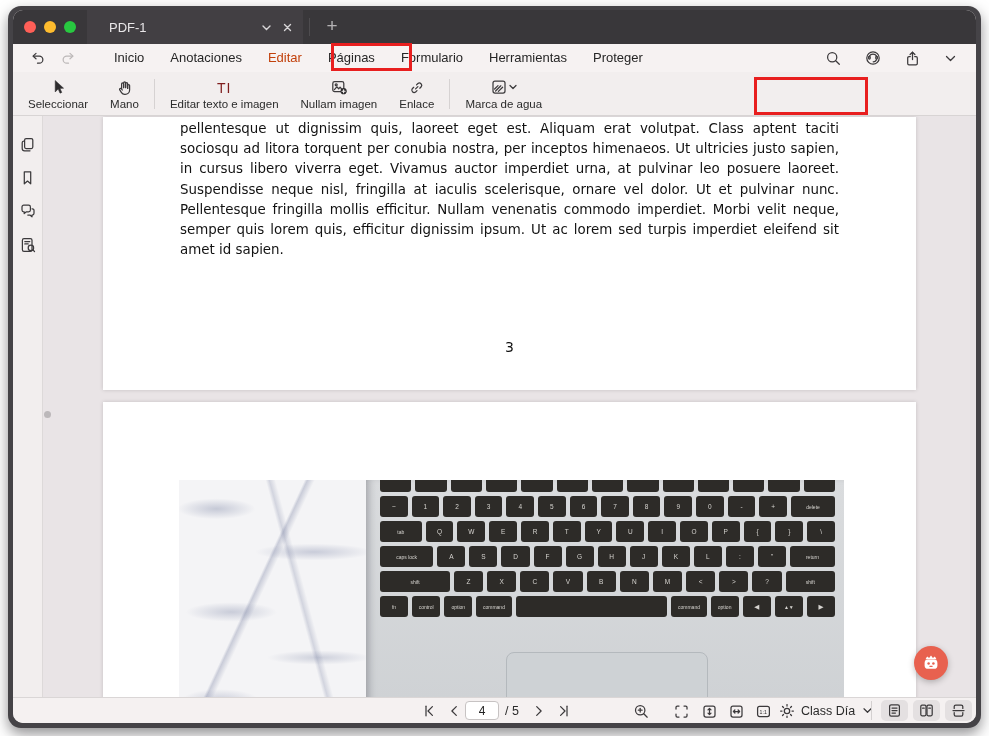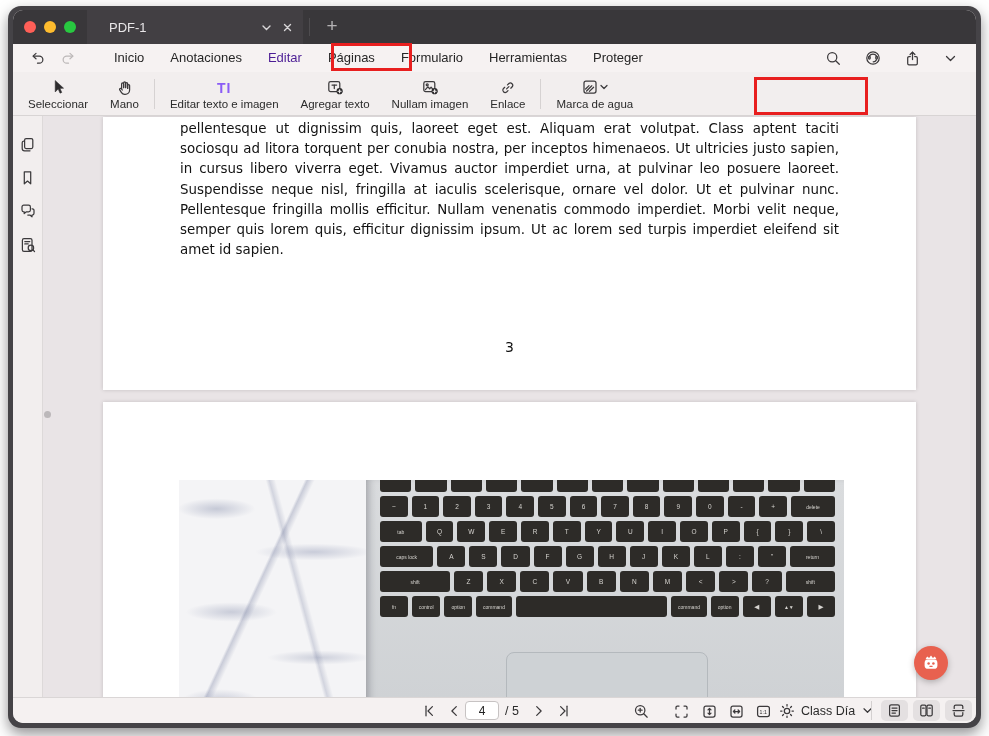--- a/index.html
+++ b/index.html
@@ -19,31 +19,31 @@
   .doc-tab .title { color:#e8e6e8; font-size:13px; flex:1; }
   .tab-ctl { display:flex; align-items:center; gap:10px; }
   .tab-sep { position:absolute; left:296px; top:8px; width:1px; height:18px; background:#4e4c4f; }
   .new-tab { position:absolute; left:306px; top:3px; width:26px; height:26px; color:#b4b2b4; font-size:19px; display:flex; align-items:center; justify-content:center; }
 
   
   .menubar { position:absolute; left:0; top:34px; width:963px; height:28px; background:#f6f2f2; display:flex; align-items:center; }
   .undoredo { display:flex; gap:14px; margin-left:16px; margin-right:24px; }
   .menu-tabs { display:flex; }
   .menu-tab { padding:0 13px; font-size:13px; color:#262626; line-height:28px; cursor:default; }
-  .menu-tab.active { color:#4c1d95; }
+  .menu-tab.active { color:#c2410c; }
   .menu-right { margin-left:auto; display:flex; align-items:center; gap:22px; padding-right:18px; }
 
   
   .toolbar { position:absolute; left:0; top:62px; width:963px; height:44px; background:#f2eeee; border-bottom:1px solid #d8d4d4; display:flex; align-items:center; }
   .tool { display:flex; flex-direction:column; align-items:center; justify-content:center; gap:2px; padding:0 11px; height:40px; }
   .tool .t-ico { height:19px; display:flex; align-items:flex-end; justify-content:center; }
   .tool .t-label { font-size:11.5px; color:#2b2b2b; white-space:nowrap; }
   .tool-sep { width:1px; height:30px; background:#d6d2d2; margin:0 4px; }
   .tool.hl { background:#e3dfdf; border-radius:6px; }
-  .ti-glyph { font-size:14px; color:#8b5cf6; font-weight:700; letter-spacing:1px; }
+  .ti-glyph { font-size:14px; color:#7f1d1d; font-weight:400; letter-spacing:1px; }
 
   
   .red-box { position:absolute; border:3px solid #e81f1f; z-index:40; }
   .red-box.editar { left:318px; top:33px; width:81px; height:28px; }
   .red-box.numpag { left:741px; top:67px; width:114px; height:38px; }
 
   
   .dropdown { position:absolute; left:750px; top:110px; width:70px; background:#edeae9; border-radius:7px; padding:3px; box-shadow:0 5px 14px rgba(0,0,0,.28); z-index:50; }
   .dd-item { height:20px; display:flex; align-items:center; justify-content:center; font-size:12.5px; color:#1e1e1e; border-radius:5px; }
   .dd-item.sel { background:#4583f6; color:#fff; }
@@ -206,32 +206,20 @@
             </svg>
         </span>
         <span class="t-label">Mano</span>
       </div>
       <span class="tool-sep"></span>
       <div class="tool">
         <span class="t-ico">
             <span class="ti-glyph">TI</span>
           </span>
         <span class="t-label">Editar texto e imagen</span>
-      </div>
-      <div class="tool">
-        <span class="t-ico">
-          <svg width="18" height="18" viewBox="0 0 18 18">
-              <rect class="st" x="2.8" y="3.6" width="11" height="10" rx="1.8"></rect>
-              <line class="st" x1="6" y1="7" x2="10.6" y2="7"></line>
-              <line class="st" x1="8.3" y1="7" x2="8.3" y2="10.6"></line>
-              <circle cx="13.6" cy="13.2" r="3.1" fill="#2e2c2e"></circle>
-              <path d="M13.6 11.7 V14.7 M12.1 13.2 H15.1" stroke="#f2eeee" stroke-width="1.1" stroke-linecap="round"></path>
-            </svg>
-        </span>
-        <span class="t-label">Agregar texto</span>
       </div>
       <div class="tool">
         <span class="t-ico">
           <svg width="18" height="18" viewBox="0 0 18 18">
               <rect class="st" x="2.8" y="3.6" width="11" height="10" rx="1.8"></rect>
               <circle class="st" cx="6.2" cy="6.8" r="1"></circle>
               <path class="st" d="M4.4 11.6 l2.4-2.8 1.9 2 1.4-1.6 1.9 2.4"></path>
               <circle cx="13.6" cy="13.2" r="3.1" fill="#2e2c2e"></circle>
               <path d="M13.6 11.7 V14.7 M12.1 13.2 H15.1" stroke="#f2eeee" stroke-width="1.1" stroke-linecap="round"></path>
             </svg>

